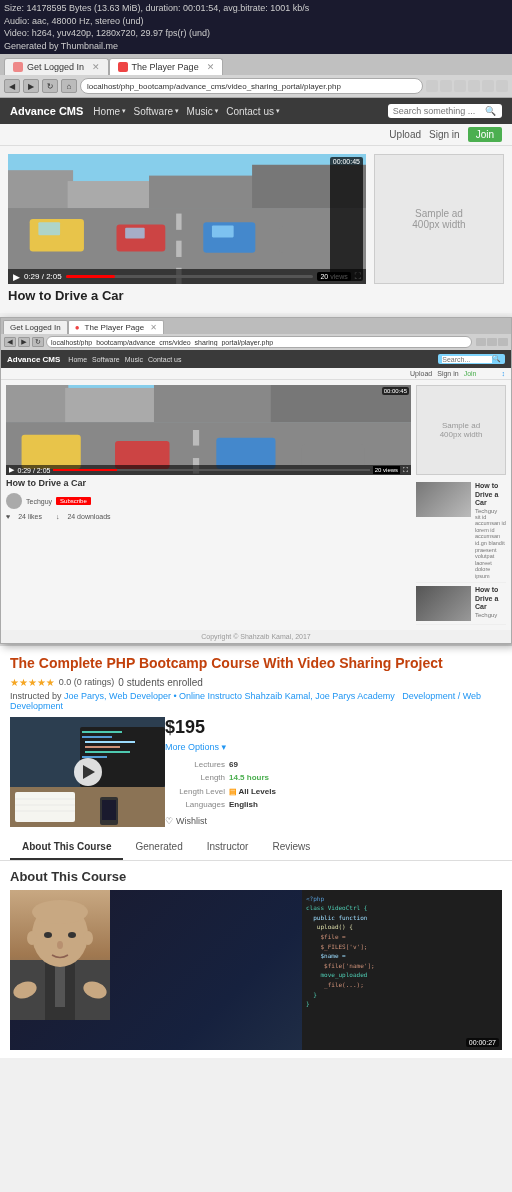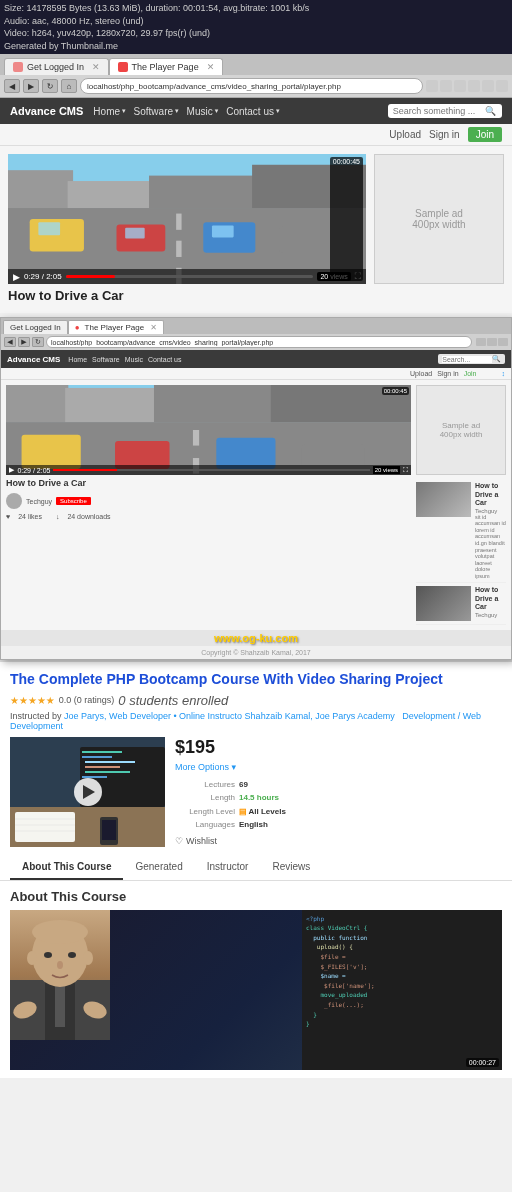--- a/index.html
+++ b/index.html
@@ -336,21 +336,21 @@
       background: #3a3a3a;
       display: flex;
       align-items: center;
       padding: 4px 6px;
       gap: 8px;
     }
     .inner-logo { color: #fff; font-size: 8px; font-weight: bold; }
     .inner-nav { display: flex; gap: 5px; }
     .inner-nav-item { color: #ddd; font-size: 7px; cursor: pointer; }
     .inner-search {
-      background: #e5e5e5;
+      background: #7dd3fc;
       border-radius: 2px;
       padding: 1px 4px;
       display: flex;
       align-items: center;
       margin-left: auto;
     }
     .inner-search input {
       border: none;
       outline: none;
       font-size: 7px;
@@ -513,44 +513,43 @@
 
     
     .course-section {
       background: #fff;
       padding: 8px 10px;
       border-top: 2px solid #ddd;
     }
     .course-title {
       font-size: 14px;
       font-weight: bold;
-      color: #1d4ed8;
+      color: #c2410c;
       line-height: 1.3;
       margin-bottom: 4px;
     }
     .course-rating {
       display: flex;
       align-items: center;
       gap: 4px;
       margin-bottom: 3px;
     }
     .stars { color: #f5a623; font-size: 10px; }
     .rating-val { font-size: 9px; color: #555; }
-    .students { font-size: 13px; color: #555; font-style: italic; }
+    .students { font-size: 10px; color: #555; }
     .instructor-line {
       font-size: 9px;
       color: #555;
       margin-bottom: 6px;
     }
     .instructor-link { color: #2196F3; }
     .breadcrumb-link { color: #2196F3; }
 
     .course-body {
       display: flex;
-      gap: 10px;
     }
     .course-thumbnail {
       width: 155px;
       height: 110px;
       background: linear-gradient(135deg, #2c3e50 0%, #3498db 50%, #2c3e50 100%);
       flex-shrink: 0;
       position: relative;
       overflow: hidden;
     }
     .course-thumb-overlay {
@@ -931,23 +930,20 @@
           <div class="thumb-img" style="background:linear-gradient(135deg,#555,#999);"></div>
           <div class="thumb-info">
             <div class="thumb-title">How to Drive a Car</div>
             <div class="thumb-channel">Techguy</div>
           </div>
         </div>
       </div>
     </div>
   </div>
 
-  <div class="watermark">
-    <div class="watermark-text">www.og-ku.com</div>
-  </div>
 
   <div class="copyright-bar">
     <span>Copyright © Shahzaib Kamal, 2017</span>
   </div>
 </div>
 
 <div class="course-section">
   <div class="course-title">The Complete PHP Bootcamp Course With Video Sharing Project</div>
   <div class="course-rating">
     <span class="stars">★★★★★</span>

